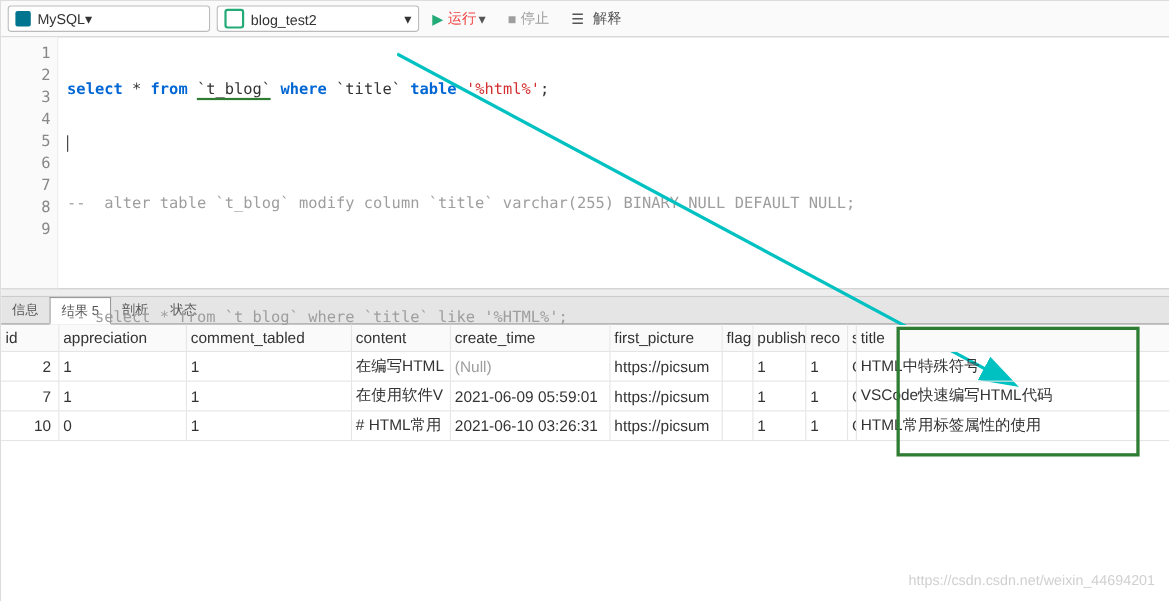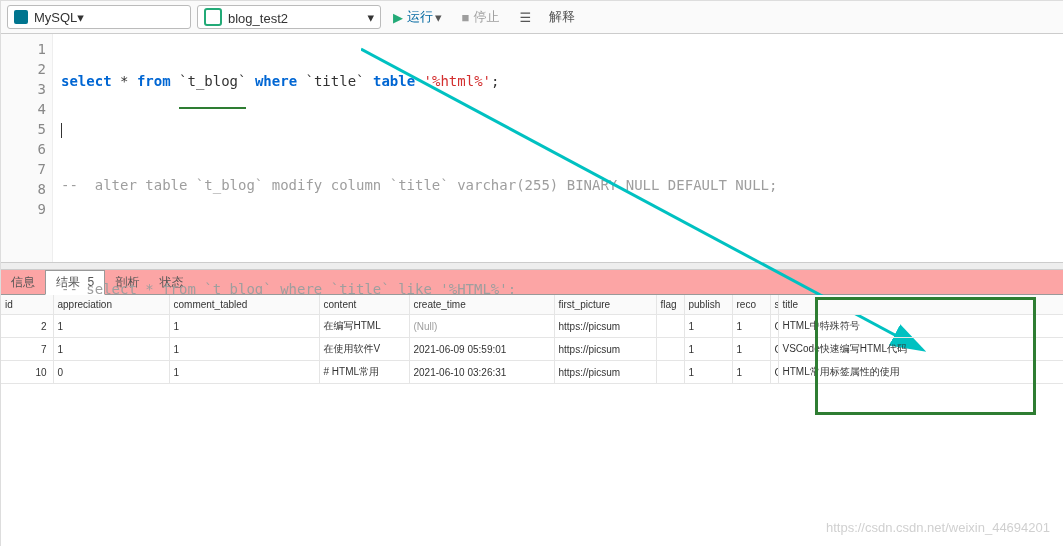--- a/index.html
+++ b/index.html
@@ -62,49 +62,48 @@
   font-size: 14px;
   padding: 5px 0 0 8px;
   position: relative;
   white-space: pre;
 }
 .code .line { height: 20px; line-height: 20px; }
 .kw { color: #0066d3; font-weight: bold; }
 .str { color: #d32f2f; }
 .punc { color: #333; }
 .comment { color: #9e9e9e; }
-.underline-green { border-bottom: 2px solid #2e7d32; padding-bottom: 18px; }
+.underline-green { border-bottom: 2px solid #2e7d32; padding-bottom: 0; }
 .arrow-svg {
   position: absolute;
   top: 5px; 
   left: 308px;
   pointer-events: none;
 }
 .splitter { height: 6px; background: #eee; border-top: 1px solid #ccc; border-bottom: 1px solid #ccc; }
 .tabs {
   display: flex;
-  align-items: center;
+  align-items: flex-start;
   border-bottom: 1px solid #999;
-  background: #fca5a5;
+  background: #e5e5e5;
   height: 24px;
-  font-family: Liberation Mono, monospace;
 }
 .tab {
   padding: 3px 10px;
   font-size: 12px;
   color: #555;
   cursor: pointer;
 }
 .tab.active {
   background: #fff;
   border: 1px solid #999;
   border-bottom: 1px solid #fff;
   margin-bottom: -1px;
 }
-.grid { width: 100%; border-collapse: collapse; font-size: 10px; table-layout: fixed; }
+.grid { width: 100%; border-collapse: collapse; font-size: 14px; table-layout: fixed; }
 .grid th, .grid td {
   border-right: 1px solid #e5e5e5;
   border-bottom: 1px solid #e5e5e5;
   text-align: left;
   padding: 4px 4px;
   overflow: hidden;
   white-space: nowrap;
 }
 .grid th { background: #fafafa; font-weight: normal; }
 .grid td.right { text-align: right; padding-right: 6px; }
@@ -139,30 +138,30 @@
   </div>
   <div class="tb-item wide2">
     <span style="display:flex;align-items:flex-end">
       <span style="display:inline-block;width:14px;height:14px;border:2px solid #2a7;border-radius:3px;margin-right:6px"></span>
       <span>blog_test2</span>
     </span>
     <span>▾</span>
   </div>
   <div class="tb-btn">
     <span style="color:#2a7">▶</span>
-    <span style="color:#0369a1;margin-left:4px">运行</span>
+    <span style="color:#ef4444;margin-left:4px">运行</span>
     <span style="color:#555;margin-left:2px">▾</span>
   </div>
   <div class="tb-btn stop">
     <span>■</span>
     <span style="margin-left:4px">停止</span>
   </div>
   <div class="tb-btn" style="color:#555">
     <span>☰</span>
-    <span style="margin-left:18px">解释</span>
+    <span style="margin-left:8px">解释</span>
   </div>
 </div>
 
 <div class="editor-pane">
   <div class="gutter">
     <div>1</div>
     <div>2</div>
     <div>3</div>
     <div>4</div>
     <div>5</div>

